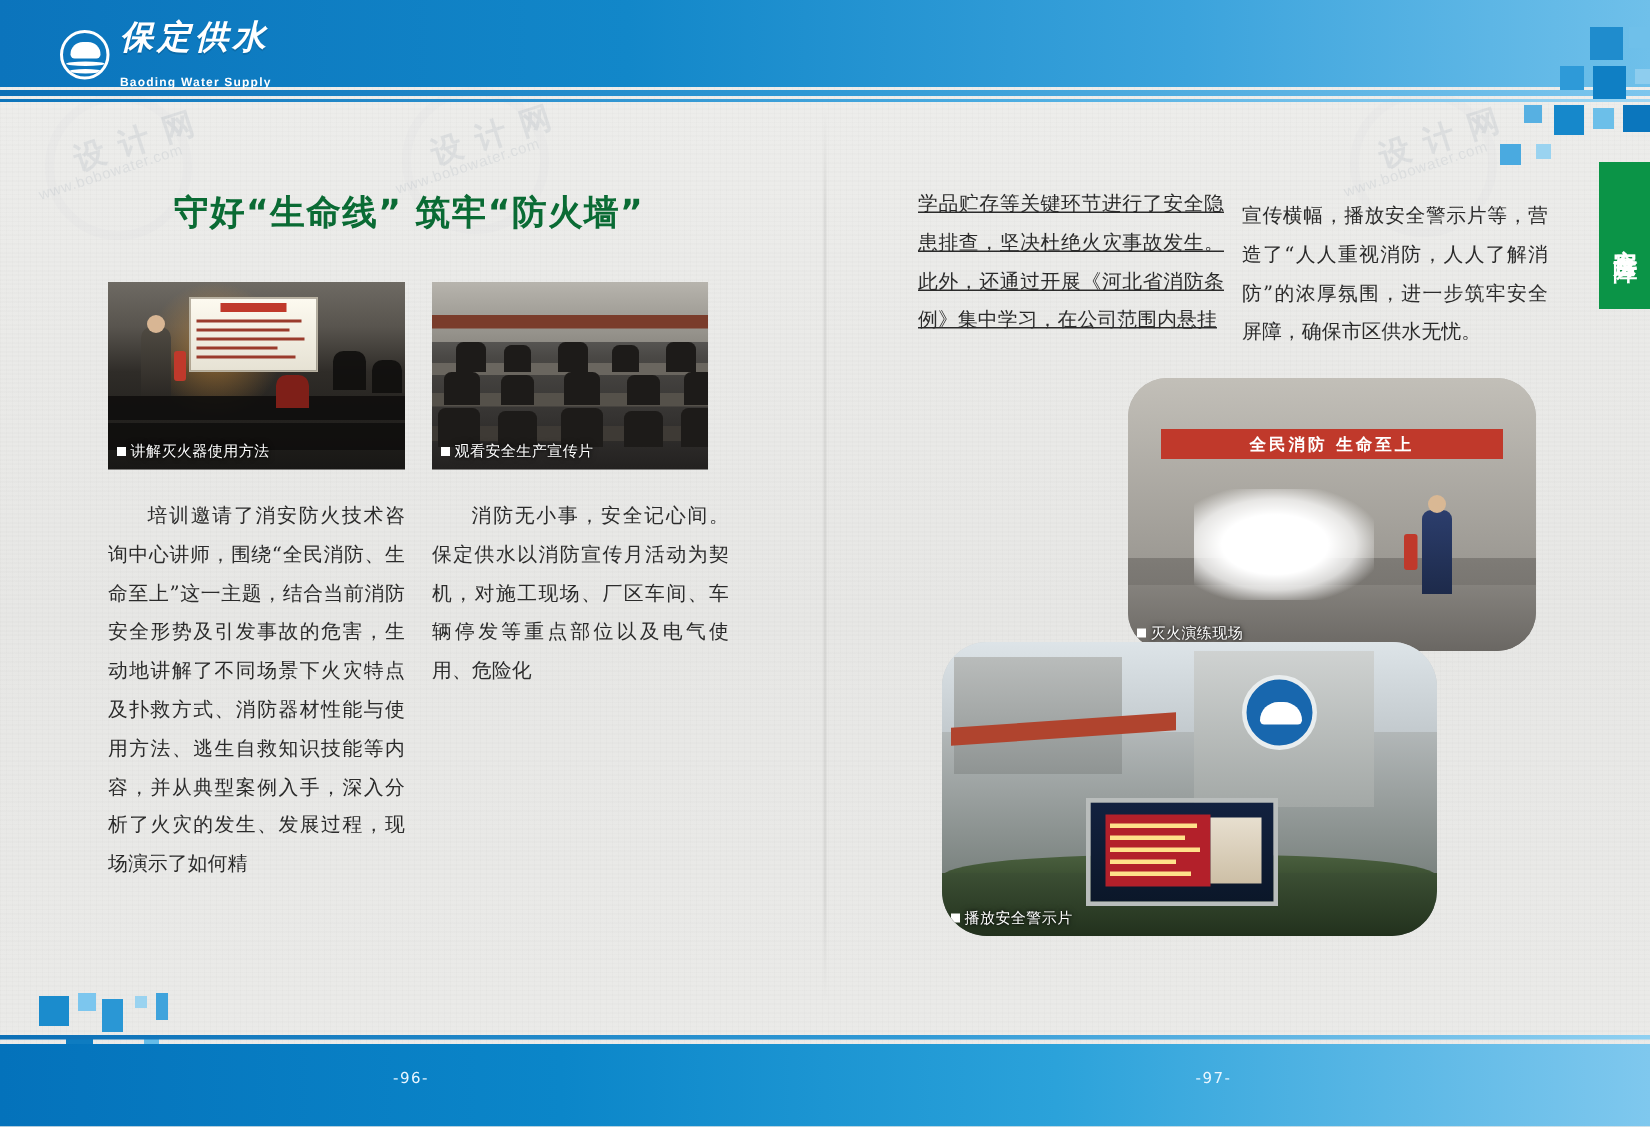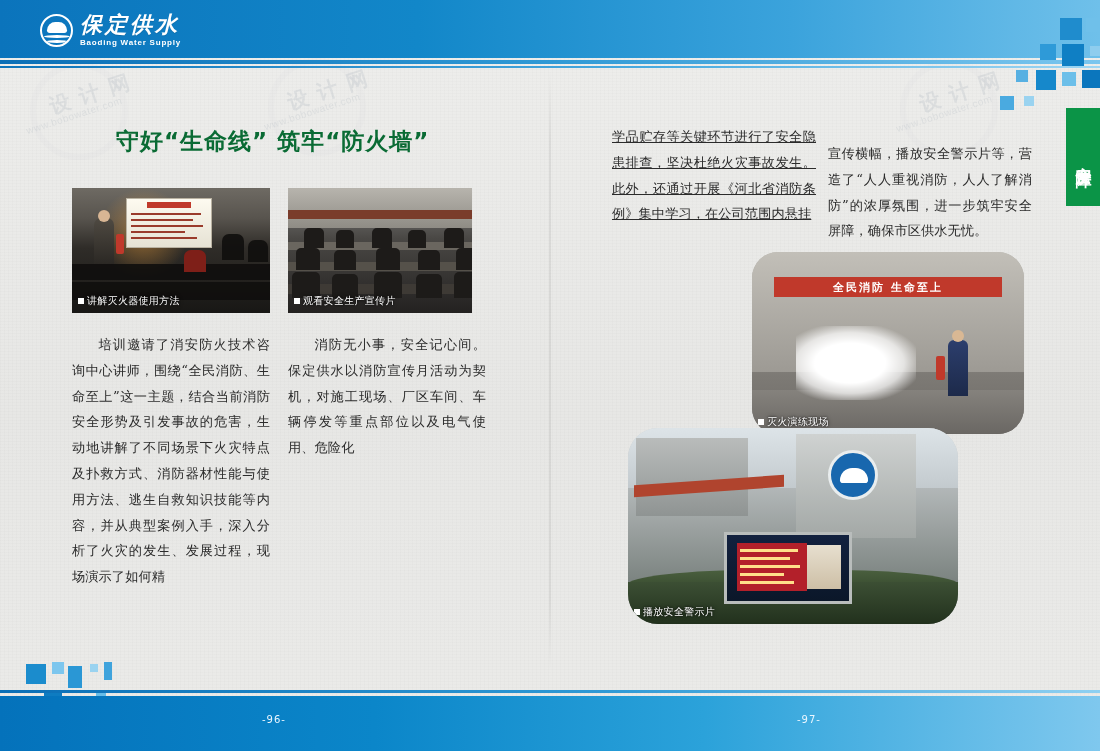--- a/index.html
+++ b/index.html
@@ -31,21 +31,21 @@
   .logo{position:absolute;left:40px;top:14px;display:flex;align-items:center;gap:7px;}
   .logo-mark{width:33px;height:33px;border-radius:50%;border:2px solid #ffffff;
      position:relative;overflow:hidden;box-sizing:border-box;}
   .logo-mark .hill{position:absolute;left:5px;top:6px;width:20px;height:11px;
      background:#fff;border-radius:9px 9px 3px 3px;}
   .logo-mark .wave{position:absolute;left:2px;width:26px;height:3px;background:#fff;border-radius:50%;}
   .logo-wordmark{display:flex;flex-direction:column;line-height:1;}
   .logo-cn{font-family:"Liberation Serif",serif;font-size:22px;color:#fff;font-weight:700;
      font-style:italic;letter-spacing:3px;text-shadow:0 1px 0 rgba(0,0,0,.12);}
   .logo-en{font-family:"Liberation Sans",sans-serif;font-size:8px;color:#fff;
-     letter-spacing:.8px;font-weight:700;margin-top:3px;}
+     letter-spacing:.8px;font-weight:700;margin-top:15px;}
 
   
   .mosaic{position:absolute;}
   .sq{position:absolute;}
 
   
   .side-tab{
     position:absolute;right:0;top:108px;width:34px;height:98px;
     background:#0b9447;
     display:flex;align-items:center;justify-content:center;
@@ -98,21 +98,21 @@
   #photo2 .band{position:absolute;left:0;top:22px;width:198px;height:9px;background:#7a3c2b;}
   #photo2 .desk{position:absolute;background:#3c3a36;}
   #photo2 .ppl{position:absolute;background:#1d1b19;border-radius:5px 5px 0 0;}
 
   
   #photo3{left:752px;top:252px;width:272px;height:182px;
     border-radius:26px 26px 26px 26px;
     background:linear-gradient(180deg,#b9b6b0 0%,#a6a39d 22%,#8e8b86 44%,#7d7a75 68%,#6d6a66 100%);}
   #photo3 .bldg{position:absolute;left:0;top:0;width:272px;height:120px;
     background:linear-gradient(180deg,#c2bfb8,#9d9a94);}
-  #photo3 .banner{position:absolute;left:22px;top:25px;width:228px;height:20px;
+  #photo3 .banner{position:absolute;left:22px;top:34px;width:228px;height:20px;
     background:#c0392b;display:flex;align-items:center;justify-content:center;
     color:#fff;font-size:11px;letter-spacing:2px;font-weight:700;
     font-family:"DejaVu Sans","Liberation Sans",sans-serif;}
   #photo3 .smoke{position:absolute;left:44px;top:74px;width:120px;height:74px;
     background:radial-gradient(ellipse at 45% 50%, #ffffff 0 38%, rgba(255,255,255,.72) 58%, rgba(255,255,255,0) 78%);}
   #photo3 .op{position:absolute;left:196px;top:88px;width:20px;height:56px;
     background:linear-gradient(180deg,#2c3e6d,#1d2a4a);border-radius:6px 6px 0 0;}
   #photo3 .ophead{position:absolute;left:200px;top:78px;width:12px;height:12px;border-radius:50%;background:#d9b894;}
   #photo3 .tank{position:absolute;left:184px;top:104px;width:9px;height:24px;background:#c0392b;border-radius:2px;}
   #photo3 .ground{position:absolute;left:0;bottom:0;width:272px;height:44px;
@@ -151,21 +151,21 @@
     font-family:"DejaVu Serif","Liberation Serif",serif;
     font-size:13.2px;line-height:25.8px;color:#2b2b2b;
     text-align:justify;text-justify:inter-ideograph;
     letter-spacing:.1px;
   }
   .col p{margin:0;text-indent:2em;}
 
   #col-l1{left:72px;top:332px;width:198px;}
   #col-l2{left:288px;top:332px;width:198px;}
   #col-r1{left:612px;top:124px;width:204px;}
-  #col-r2{left:828px;top:141px;width:204px;}
+  #col-r2{left:828px;top:132px;width:204px;}
 
   
   .spine{position:absolute;left:549px;top:70px;width:2px;height:600px;
     background:linear-gradient(180deg,rgba(0,0,0,0) 0%,rgba(0,0,0,.07) 12%,rgba(0,0,0,.07) 88%,rgba(0,0,0,0) 100%);}
 
   
   .bottom-rule{position:absolute;left:0;top:690px;width:1100px;height:3px;
     background:linear-gradient(90deg,#0b6fb6 0%,#2f99d5 55%,#8fd0f1 100%);}
   .footer{
     position:absolute;left:0;top:696px;width:1100px;height:55px;

